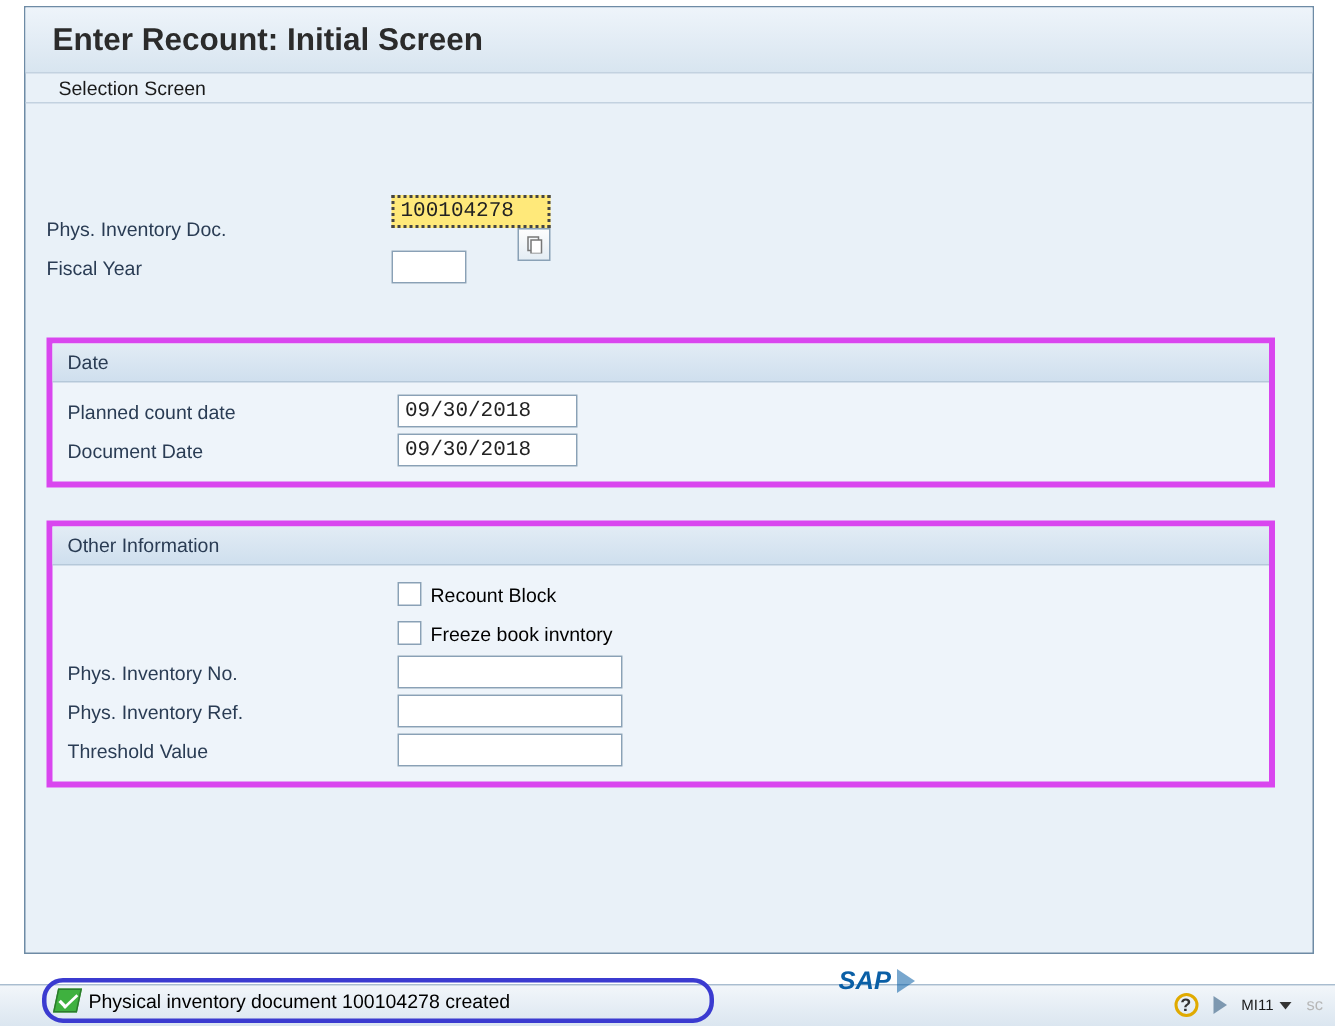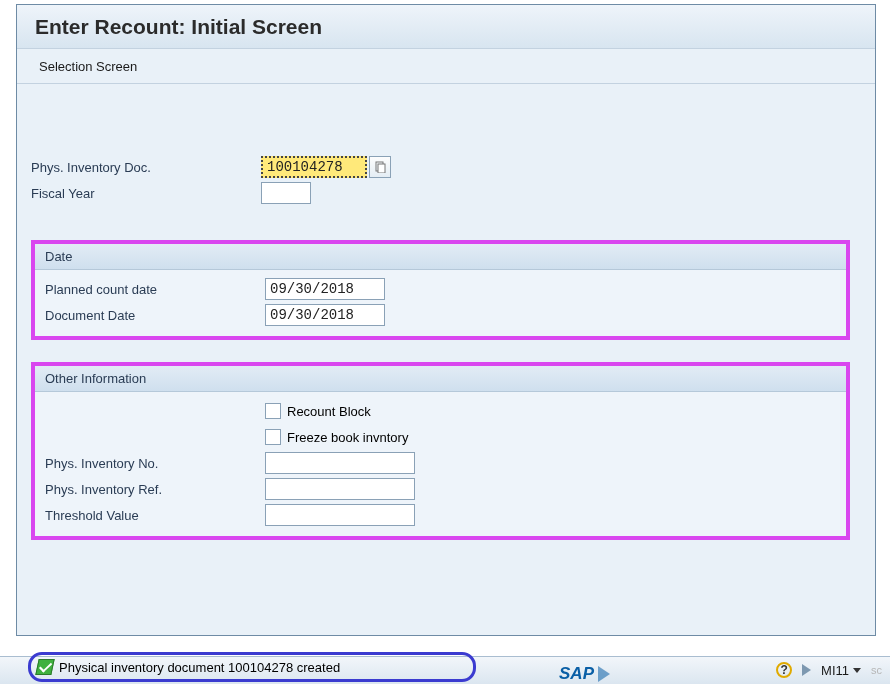--- a/index.html
+++ b/index.html
@@ -28,21 +28,21 @@
     display: flex;
     align-items: center;
     padding-left: 18px;
   }
   .titlebar .title {
     font-size: 21px;
     font-weight: bold;
     color: #2b2b2b;
   }
   .menubar {
-    height: 35px;
+    height: 20px;
     display: flex;
     align-items: center;
     padding-left: 18px;
     gap: 24px;
     color: #1a1a1a;
     border-bottom: 1px solid #c3d2e0;
   }
   .menubar .menuitem {
     padding: 4px 4px;
     cursor: default;
@@ -64,20 +64,21 @@
     border: 1px solid #8aa1b6;
     background: #fff;
     font-family: "Courier New", monospace;
     font-size: 14px;
     padding: 0 4px;
     color: #222;
   }
   .doc-input-wrap {
     display: flex;
     align-items: flex-end;
+    flex-direction: column;
   }
   .doc-input {
     width: 106px;
     border: 2px dotted #444 !important;
     background: #ffe97a !important;
     text-align: left;
   }
   .f4 {
     width: 22px; height: 22px;
     border: 1px solid #8aa1b6;
@@ -158,21 +159,21 @@
   .status-icon::after {
     content: "";
     display: block;
     width: 5px; height: 9px;
     border-right: 2px solid #fff;
     border-bottom: 2px solid #fff;
     transform: rotate(40deg) translate(-1px,-1px);
   }
   .sap-logo {
     position: absolute;
-    right: 280px; bottom: 0;
+    right: 280px; bottom: 20px;
     font-weight: bold;
     font-style: italic;
     font-size: 17px;
     color: #0a5fa6;
     z-index: 3;
     display:flex; align-items:center;
   }
   .sap-logo .flare {
     width: 0; height: 0;
     margin-left: 4px;
@@ -200,21 +201,21 @@
     font-size: 12px;
     display: flex; align-items: center; justify-content: center;
   }
   .tri-right {
     width: 0; height: 0;
     border-top: 6px solid transparent;
     border-bottom: 6px solid transparent;
     border-left: 9px solid #7d98b0;
   }
   .tcode {
-    font-size: 13px;
+    font-size: 10px;
     color: #1a1a1a;
     display: flex;
     align-items: center;
     gap: 4px;
   }
   .tcode .dd {
     width: 0; height: 0;
     border-left: 4px solid transparent;
     border-right: 4px solid transparent;
     border-top: 5px solid #333;

